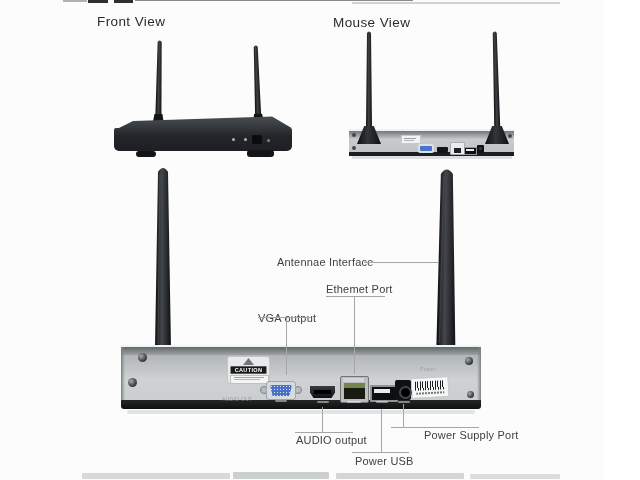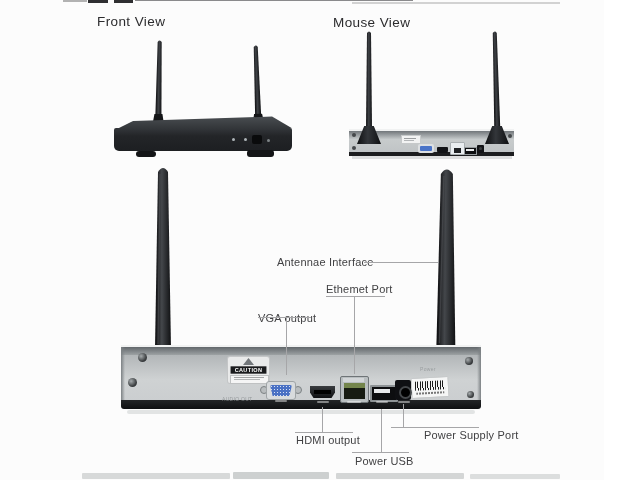--- a/index.html
+++ b/index.html
@@ -215,21 +215,21 @@
 
   <div>
     <div class="abs callout-label" style="left:258px;top:312px;">VGA output</div>
     <div class="abs callout-line" style="left:258px;top:317px;width:53px;height:1px;"></div>
     <div class="abs callout-line" style="left:286px;top:318px;width:1px;height:57px;"></div>
   </div>
 
   <div>
     <div class="abs callout-line" style="left:322px;top:407px;width:1px;height:26px;"></div>
     <div class="abs callout-line" style="left:295px;top:432px;width:58px;height:1px;"></div>
-    <div class="abs callout-label" style="left:296px;top:434px;">HDMI output</div>
+    <div class="abs callout-label" style="left:296px;top:434px;">AUDIO output</div>
   </div>
 
   <div>
     <div class="abs callout-line" style="left:381px;top:409px;width:1px;height:44px;"></div>
     <div class="abs callout-line" style="left:352px;top:452px;width:57px;height:1px;"></div>
     <div class="abs callout-label" style="left:355px;top:455px;">Power USB</div>
   </div>
 
   <div>
     <div class="abs callout-line" style="left:403px;top:404px;width:1px;height:24px;"></div>

